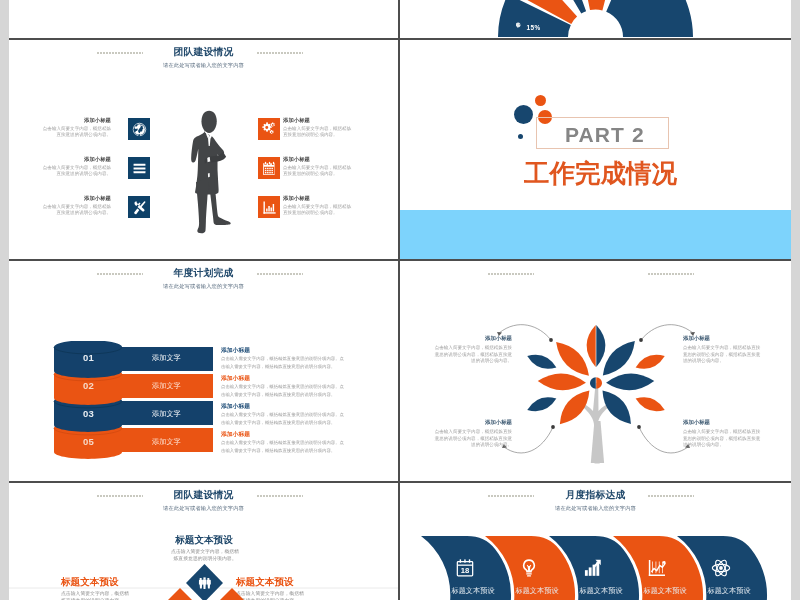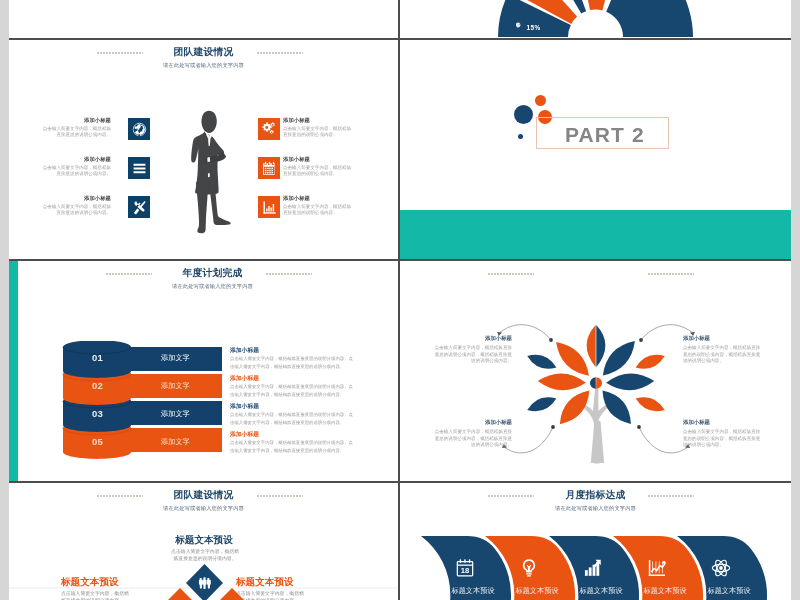--- a/index.html
+++ b/index.html
@@ -1,18 +1,18 @@
 <!DOCTYPE html>
 <html><head>
 <meta charset="utf-8">
 <style>
   html,body{margin:0;padding:0;}
   body{width:800px;height:600px;overflow:hidden;background:#d6d6d6;
        font-family:"Liberation Sans",sans-serif;-webkit-font-smoothing:antialiased;}
-  .sheet{position:absolute;left:9px;top:0;width:782px;height:600px;background:#14b8a6;overflow:hidden;}
+  .sheet{position:absolute;left:9px;top:0;width:782px;height:600px;background:#7dd3fc;overflow:hidden;}
   .hline{position:absolute;left:0;width:782px;height:2px;background:#4d4d4d;z-index:40;}
   .vline{position:absolute;top:0;width:2px;height:600px;background:#4d4d4d;z-index:40;}
   .slide{position:absolute;overflow:hidden;background:#fff;}
 
   
   .shead{position:absolute;left:0;width:100%;text-align:center;}
   .stitle{font-size:9.8px;font-weight:bold;color:#21496b;letter-spacing:.2px;
           line-height:11px;}
   .ssub{font-size:5.3px;color:#5b6e81;line-height:7px;letter-spacing:.1px;margin-top:5px;}
   .dots{position:absolute;height:3px;
@@ -191,25 +191,26 @@
     </svg>
   </div>
 
   <div class="slide" style="left:391px;top:40px;width:391px;height:170px;">
     <div class="dot" style="left:114px;top:65px;width:19px;height:19px;background:#17466e"></div>
     <div class="dot" style="left:135px;top:55px;width:11px;height:11px;background:#ea5413"></div>
     <div class="dot" style="left:138px;top:70px;width:14px;height:14px;background:#ea5413"></div>
     <div class="dot" style="left:118px;top:94px;width:5px;height:5px;background:#17466e"></div>
     <div class="p2box" style="left:136px;top:77px;width:133px;height:32px"></div>
     <div class="p2txt" style="left:165px;top:83px">PART 2</div>
+    <div class="p2cn" style="left:124px;top:116px">工作完成情况</div>
   </div>
 
   <div class="hline" style="top:38px"></div>
 
-  <div class="slide" style="left:0;top:261px;width:389px;height:220px;margin-left:9px;">
+  <div class="slide" style="left:0;top:261px;width:389px;height:220px;">
     <div class="shead" style="top:6px">
       <div class="stitle">年度计划完成</div>
       <div class="ssub">请在此处写或者输入您的文字内容</div>
     </div>
     <div class="dots" style="left:88px;top:12px;width:46px"></div>
     <div class="dots" style="left:248px;top:12px;width:46px"></div>
 
     <svg viewBox="0 0 220 122" width="220" height="122" style="position:absolute;left:36px;top:80px">
       <g>
         <path d="M9 87 h159 v24 H9 z" fill="#ea5413"></path>

